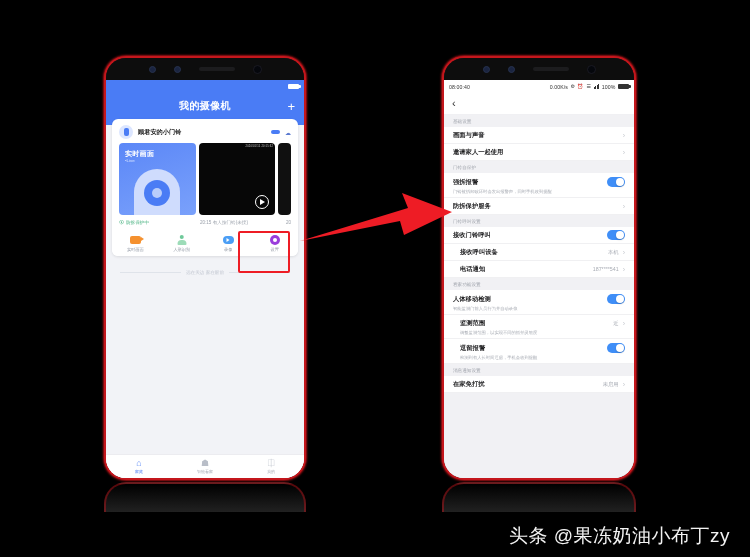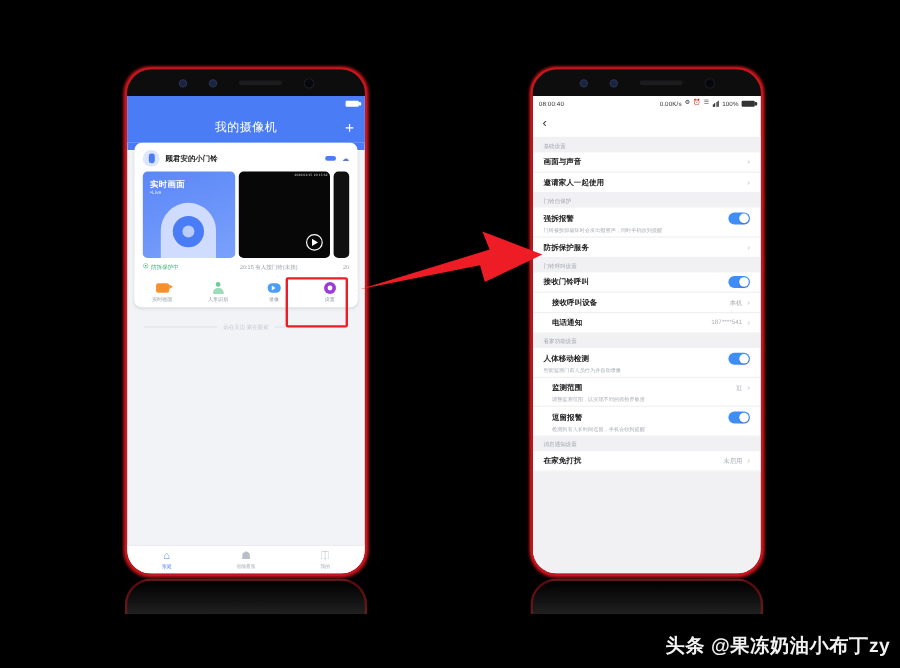--- a/index.html
+++ b/index.html
@@ -51,21 +51,21 @@
   .bars { display:inline-flex; align-items:flex-end; gap:.6px; height:5px;}
   .bars i { width:1px; background: currentColor; display:block;}
   .bars i:nth-child(1){height:1.6px}.bars i:nth-child(2){height:2.6px}
   .bars i:nth-child(3){height:3.6px}.bars i:nth-child(4){height:4.8px}
 
   
   .app-header {
     background: #4a7cf5; color: #fff; height: 26px;
     display: flex; align-items: center; justify-content: center; position: relative;
   }
-  .app-title { font-size: 10px; font-weight: normal; letter-spacing:.4px; }
+  .app-title { font-size: 10px; font-weight: bold; letter-spacing:.4px; }
   .plus-btn { position:absolute; right:9px; top:50%; transform:translateY(-50%); font-size: 13px; line-height:1; font-weight:300;}
   .blue-top { background:#4a7cf5; }
 
   .card {
     position: relative; margin: 0 6px; background:#fff; border-radius: 6px;
     box-shadow: 0 1px 3px rgba(0,0,0,.10); overflow: hidden;
   }
   .card-head { display:flex; align-items:center; gap:5px; padding: 6px 7px 4px; }
   .dev-avatar {
     width: 14px; height:14px; border-radius:50%; background:#dce6ff;
@@ -177,22 +177,22 @@
     border-left:2px solid rgba(196,22,28,.45);
     border-right:2px solid rgba(196,22,28,.45);
     border-bottom:2px solid rgba(196,22,28,.45);
     transform: scaleY(-1);
   }
   .reflect.left  { left:104px; top:482px; width:202px; height:30px; }
   .reflect.right { left:442px; top:482px; width:194px; height:30px; }
 
   
   .watermark {
-    position:absolute; right: 8px; bottom: 8px; color:#fff;
-    font-size: 16px; font-weight: bold; letter-spacing: .5px; opacity:.95;
+    position:absolute; right: 20px; bottom: 8px; color:#fff;
+    font-size: 19px; font-weight: normal; letter-spacing: .5px; opacity:.95;
   }
 </style>
 </head>
 <body>
 
 <div class="stage">
 
   <div class="phone left">
     <div class="notch">
       <span class="cam-dot"></span>

